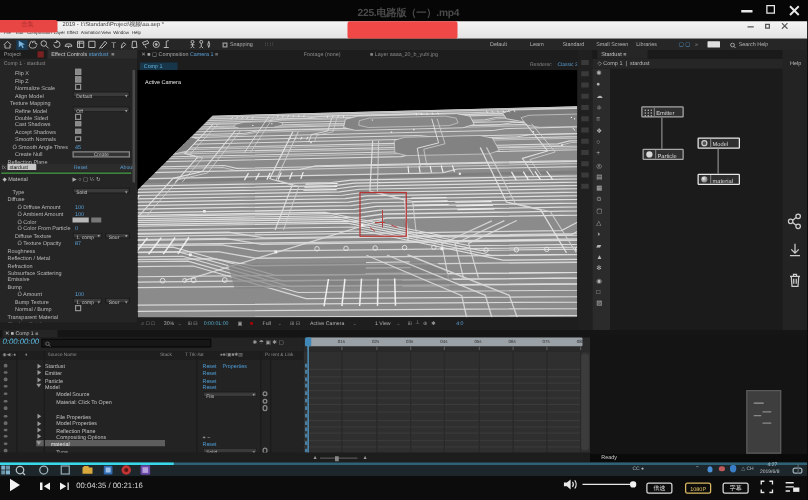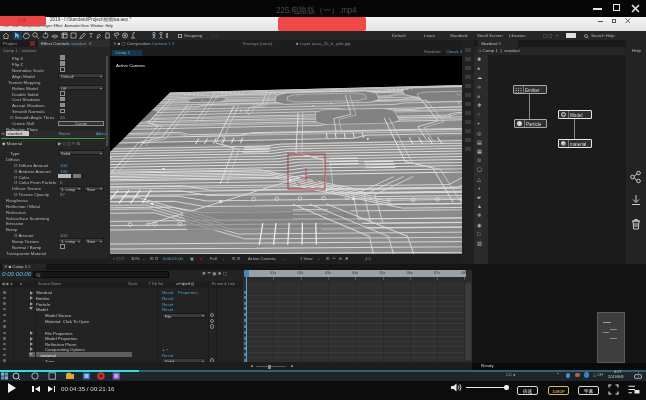--- a/index.html
+++ b/index.html
@@ -21,21 +21,21 @@
 .crr{position:absolute;top:1px;width:0;height:0;border-top:2px solid transparent;border-bottom:2px solid transparent;border-left:3px solid #9a9a9a}
 .node{position:absolute;height:9px;background:#2f2f2f;border:0.7px solid #a8a8a8;border-radius:1px;color:#dcdcdc;font-size:4.6px}
 .node.sel{border:1px solid #e8e8e8}
 .node span{position:absolute;left:11px;top:2px}
 .node i{position:absolute;left:8.5px;top:0;width:0.6px;height:100%;background:#777}
 .wbtn{position:absolute;border:0.8px solid #d8d8d8;border-radius:2px;height:9.5px;width:21px;color:#e8e8e8;font-size:4.8px;text-align:center;line-height:9px}
 
 </style></head><body>
 <div id="root">
 <div class="a" style="left:0;top:0;width:646px;height:17px;background:#060606"></div>
-<div class="t" style="left:276px;top:7px;font-size:8.2px;font-weight:normal;color:#4a4a4a;letter-spacing:-0.2px">225.电路版（一）.mp4</div>
+<div class="t" style="left:286px;top:7px;font-size:8.2px;font-weight:bold;color:#4a4a4a;letter-spacing:-0.2px">225.电路版（一）.mp4</div>
 <div class="a" style="left:593px;top:8px;width:9px;height:1.6px;background:#e8e8e8"></div>
 <div class="a" style="left:613px;top:4px;width:7px;height:7px;border:1.4px solid #e8e8e8"></div>
 <svg class="a" style="left:631px;top:3.5px" width="9" height="9">
       <path d="M1 1 L8 8 M8 1 L1 8" stroke="#e8e8e8" stroke-width="1.5"></path>
     </svg>
 <div class="a" style="left:0;top:17px;width:646px;height:14px;background:linear-gradient(#f4f4f4,#e3e3e3)"></div>
 <div class="t" style="left:50px;top:18.2px;font-size:4.6px;color:#3a3a3a">2019 - I:\Standard\Project\视频\aa.aep *</div>
 <div class="a" style="left:598px;top:21px;width:5px;height:1px;background:#555"></div>
 <div class="a" style="left:612px;top:18.8px;width:4px;height:4px;border:0.8px solid #555"></div>
 <svg class="a" style="left:625px;top:18.3px" width="5.5" height="5.5">

